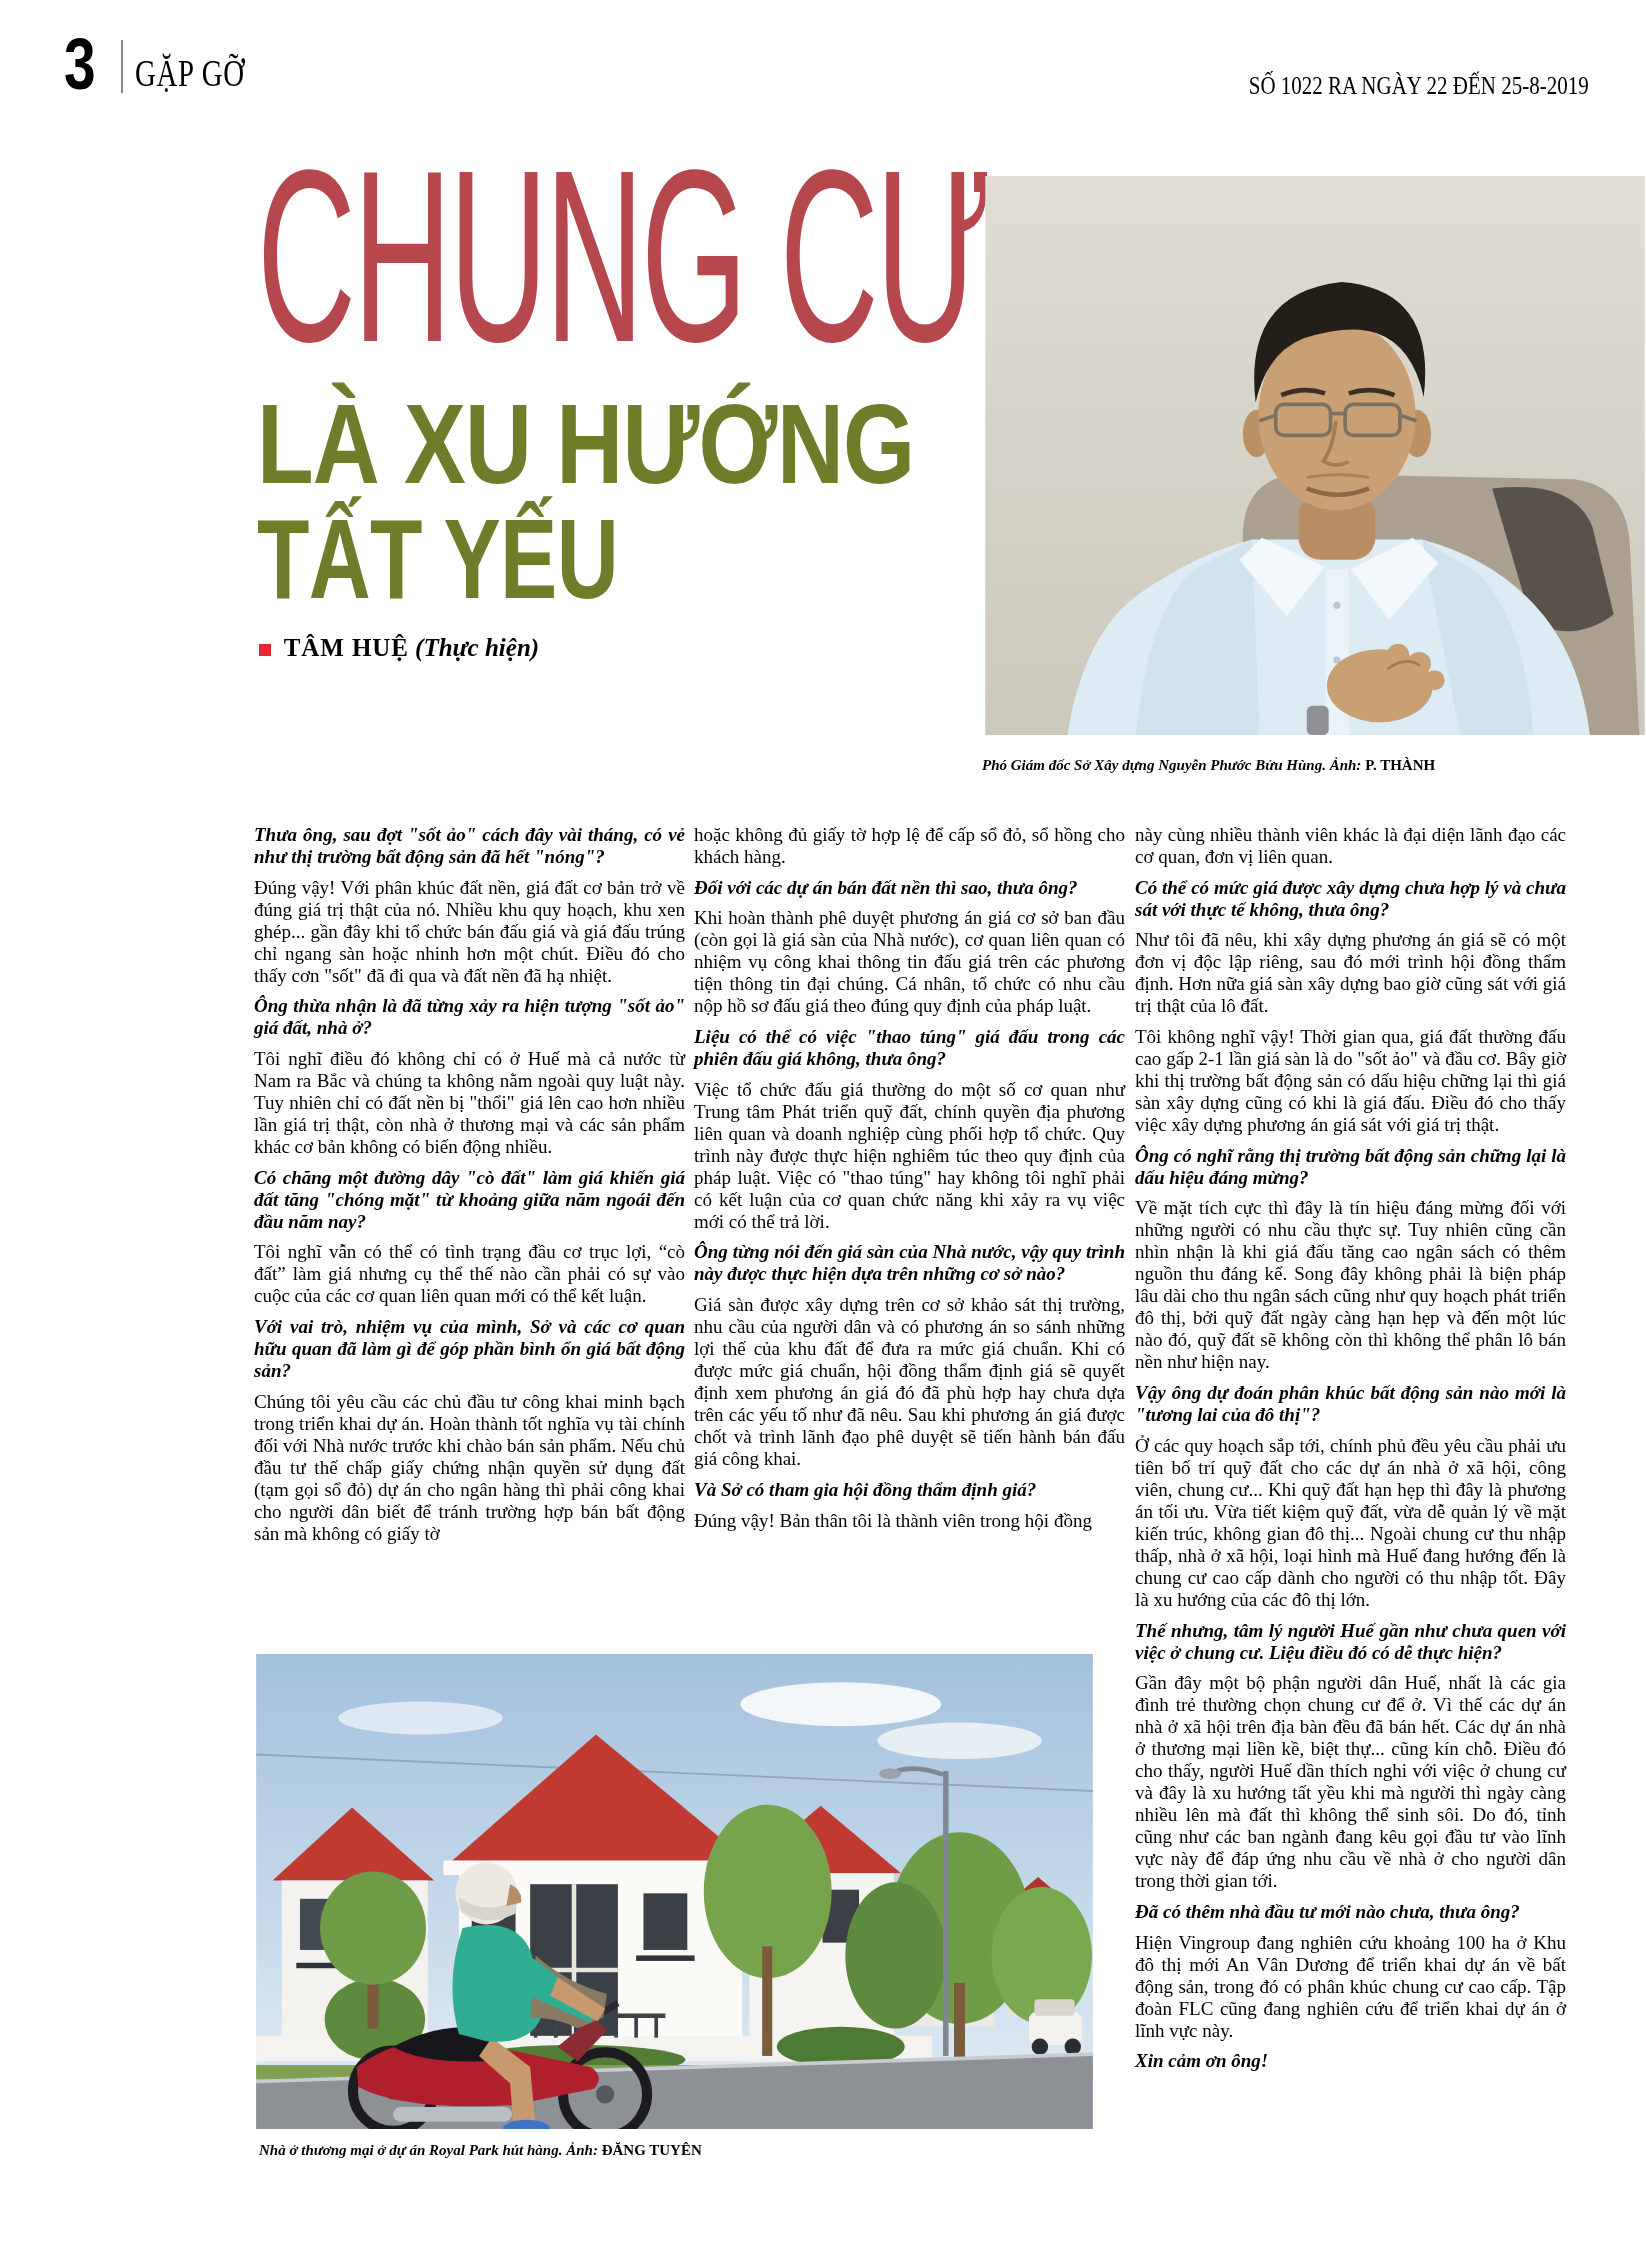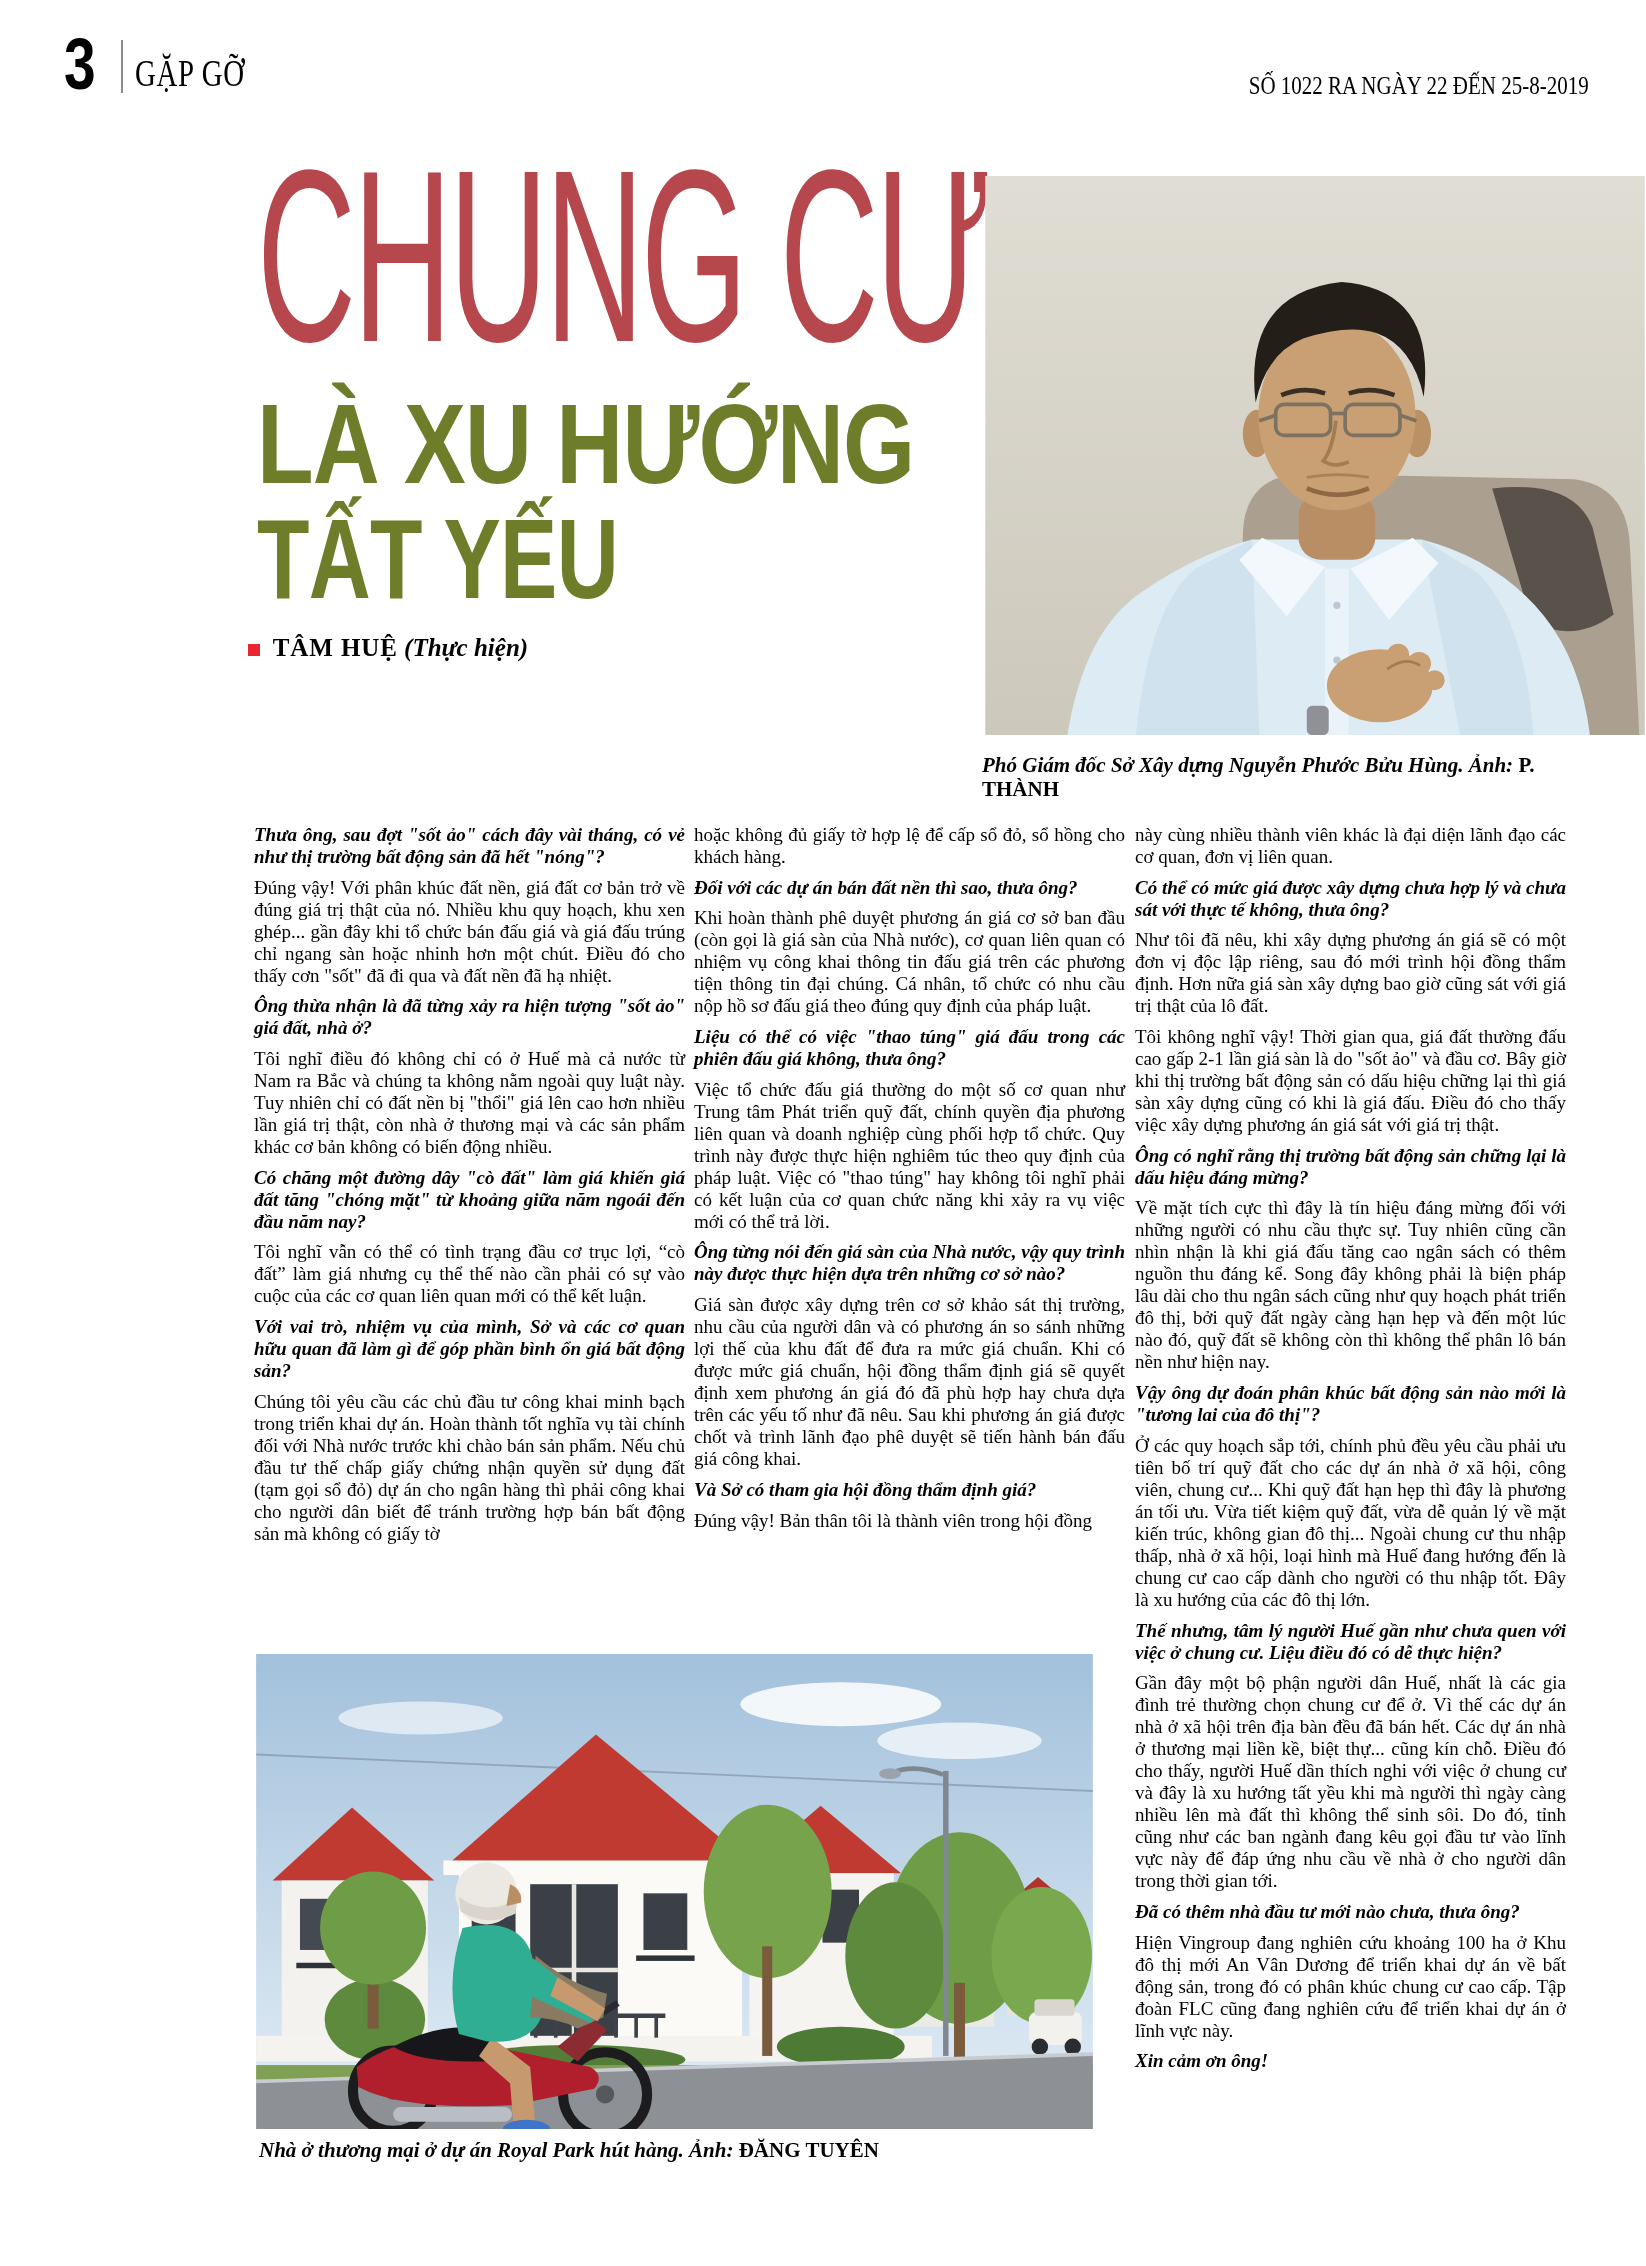--- a/index.html
+++ b/index.html
@@ -16,30 +16,30 @@
              transform:scaleX(.84);transform-origin:right top;}
 
   
   .title-line{position:absolute;font-family:"Liberation Sans",sans-serif;line-height:.92;white-space:nowrap;
               transform-origin:left top;}
   .t1{left:257px;top:144px;font-size:245px;letter-spacing:-5.5px;color:#b5474d;transform:scaleX(.56);}
   .t2{left:257px;top:393px;font-size:113px;letter-spacing:-0.9px;color:#6e7d2a;transform:scaleX(.82);font-weight:700;}
   .t3{left:257px;top:508px;font-size:113px;letter-spacing:-0.9px;color:#6e7d2a;transform:scaleX(.76);font-weight:700;}
 
   
-  .byline{position:absolute;left:248px;top:634px;font-size:25px;white-space:nowrap;text-align:right;}
+  .byline{position:absolute;left:259px;top:634px;font-size:25px;white-space:nowrap;text-align:right;}
   .byline .sq{display:inline-block;width:12px;height:12px;background:#e8262d;margin-right:12.8px;}
   .byline .nm{font-weight:700;letter-spacing:0.9px;}
   .byline .rl{font-weight:700;font-style:italic;}
   .lead{position:absolute;left:259px;top:694px;width:680px;font-size:22.4px;font-weight:700;
         line-height:28px;text-align:justify;}
 
   
   .photo{position:absolute;display:block;}
-  .cap{position:absolute;font-size:21px;line-height:24px;}
+  .cap{position:absolute;font-size:15px;line-height:24px;}
   .cap .it{font-style:italic;font-weight:700;}
   .cap .cr{font-weight:700;}
 
   
   .col{position:absolute;top:824px;width:431px;}
   .col p{margin:0 0 8.7px 0;font-size:19px;line-height:22px;text-align:justify;}
   .col p.q{font-weight:700;font-style:italic;}
 
   svg{display:block;}
 </style>

